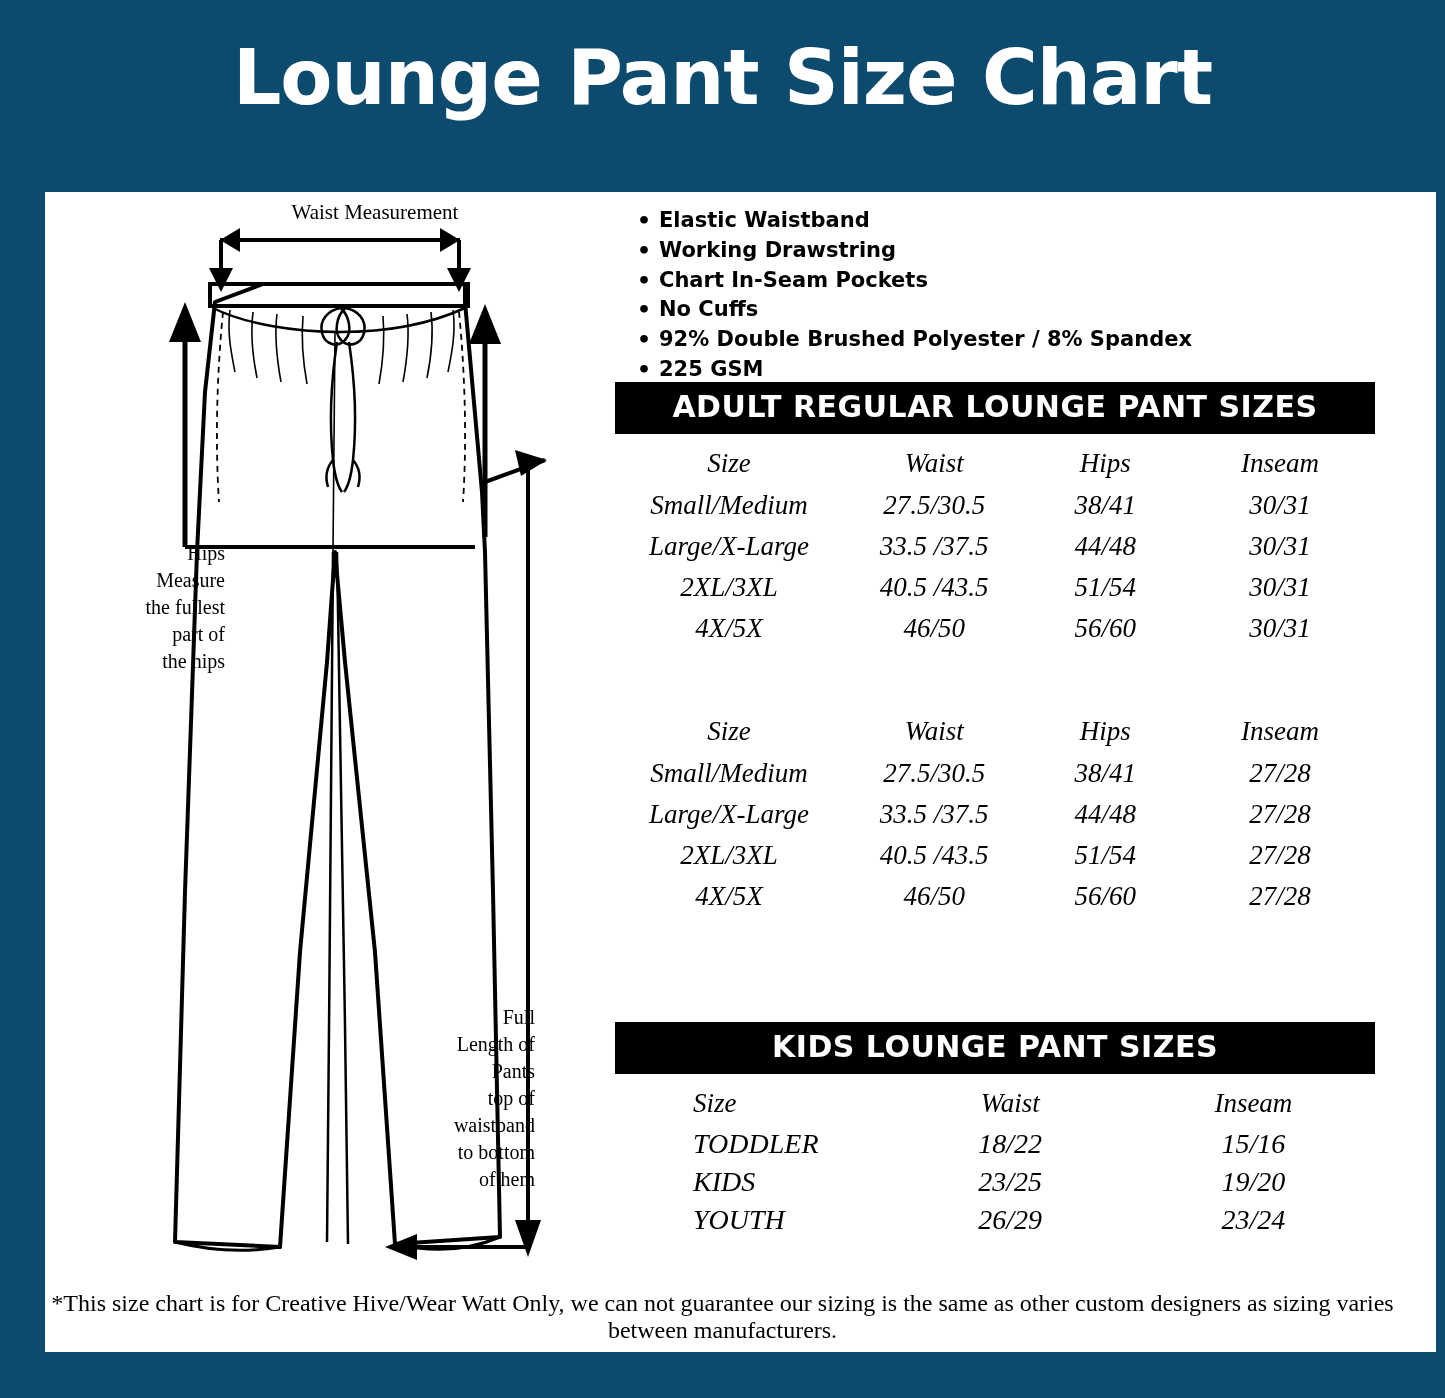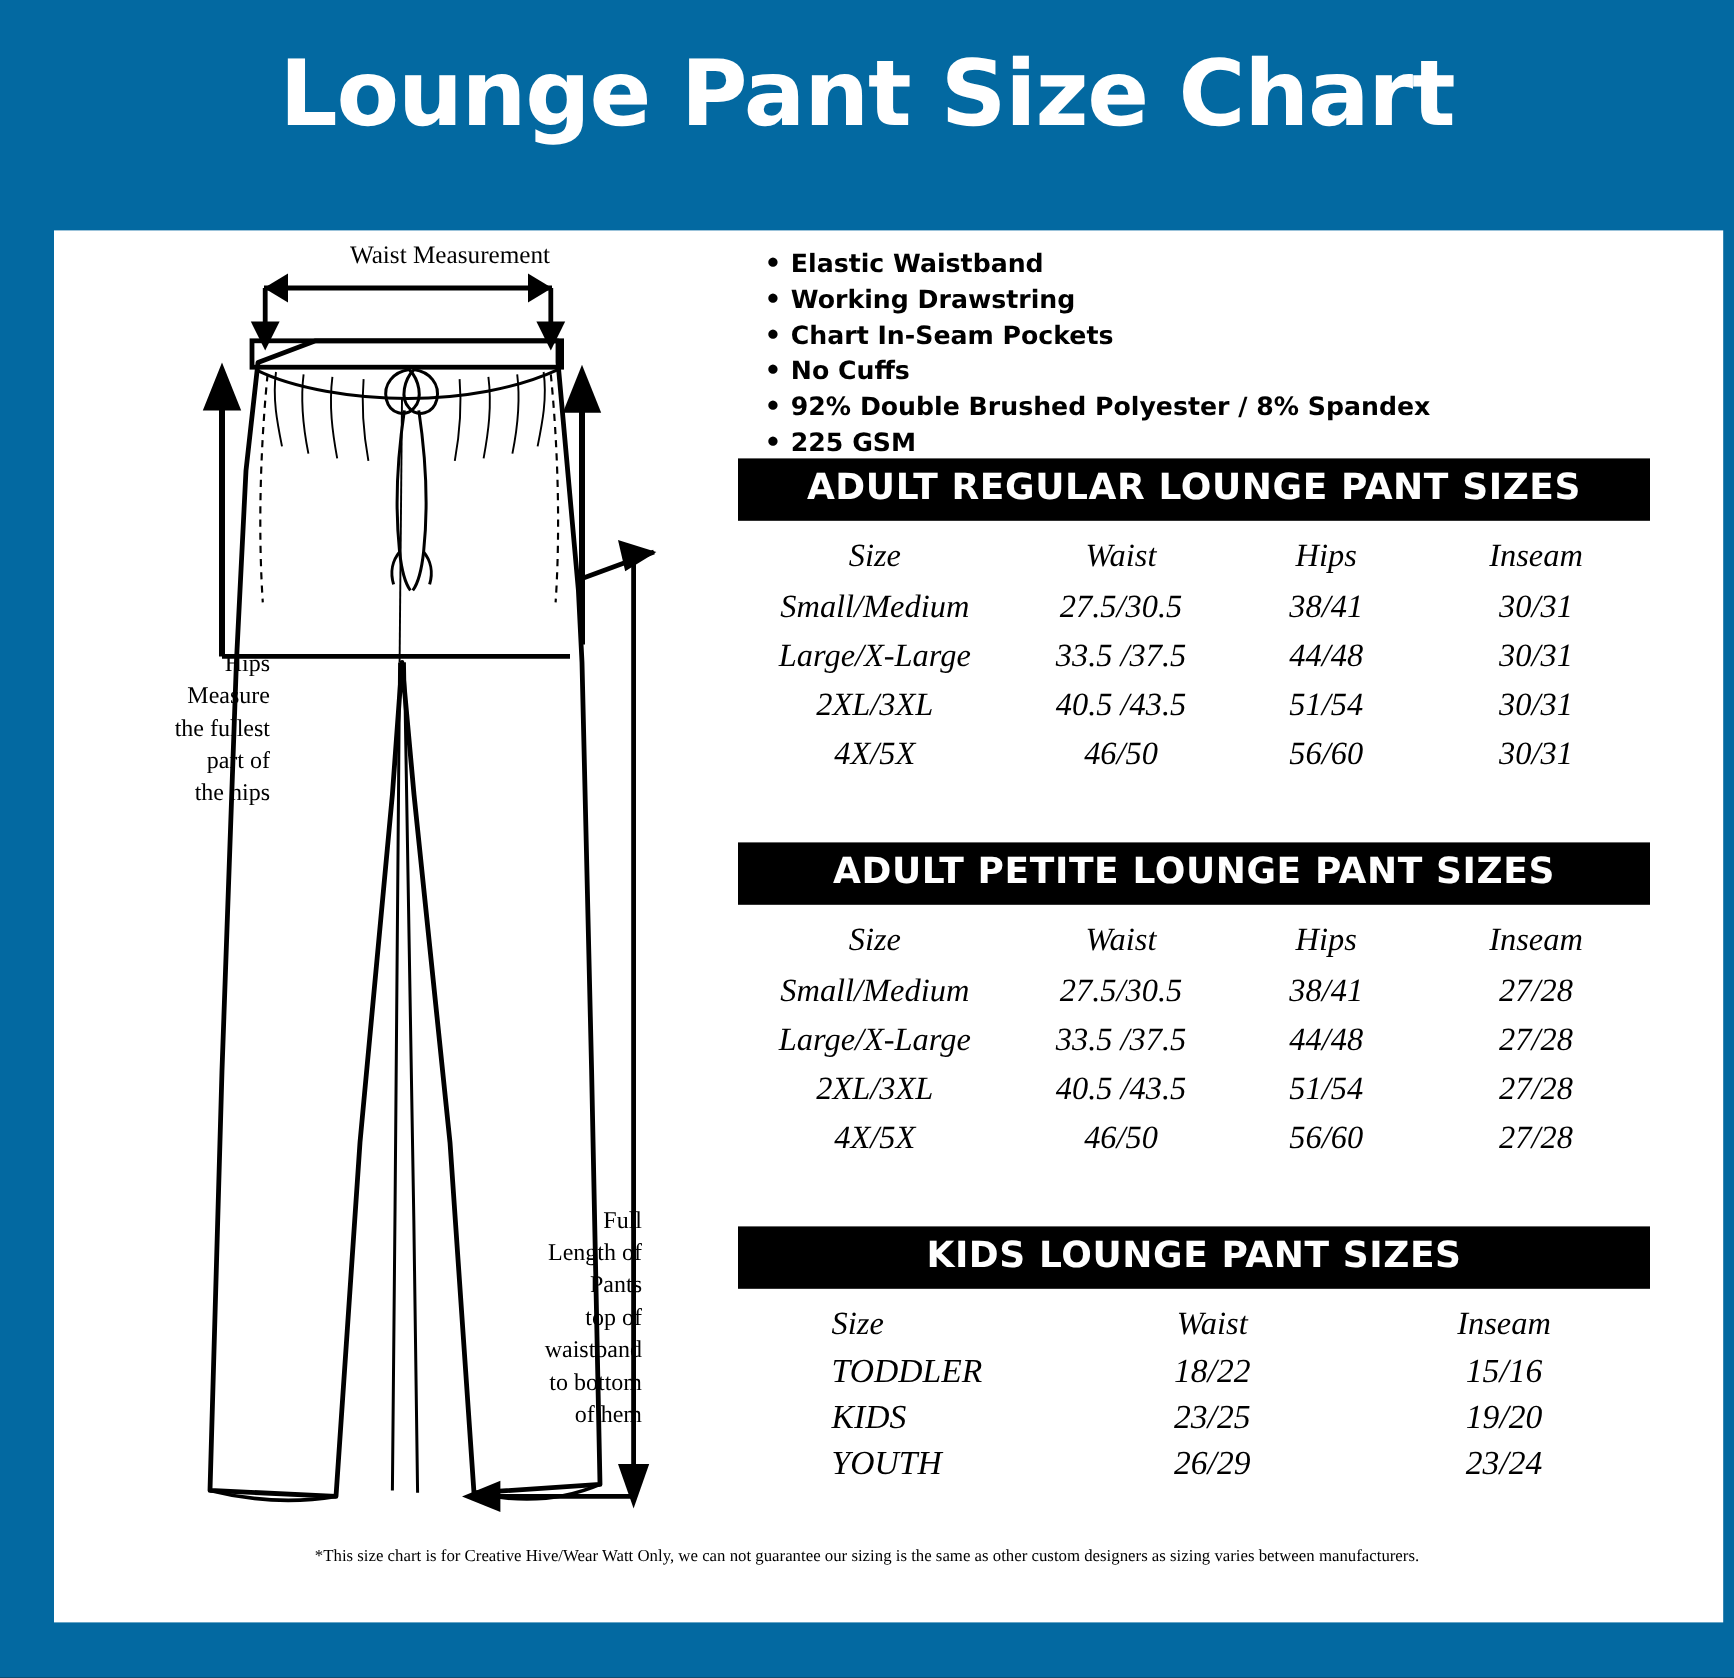--- a/index.html
+++ b/index.html
@@ -10,21 +10,21 @@
   body {
     width: 1445px;
     height: 1398px;
     font-family: "Liberation Sans", sans-serif;
     overflow: hidden;
   }
   .page {
     position: relative;
     width: 1445px;
     height: 1398px;
-    background: #0369a1;
+    background: #0c4a6e;
     box-sizing: border-box;
   }
   .chart-title {
     position: absolute;
     top: 40px;
     left: 0;
     width: 1445px;
     text-align: center;
     color: #ffffff;
     font-family: "DejaVu Sans", sans-serif;
@@ -172,21 +172,21 @@
 
   .kids-tbl td { font-size: 28px; padding: 3px 0; margin-top: 47px; }
 
   .footnote {
     position: absolute;
     left: 0;
     top: 1098px;
     width: 1355px;
     text-align: center;
     font-family: "Liberation Serif", serif;
-    font-size: 14px;
+    font-size: 24px;
     color: #000;
   }
 </style>
 </head>
 <body>
 
 <div class="page">
 
   <div class="chart-title">Lounge Pant Size Chart</div>
 
@@ -313,21 +313,20 @@
                 <td class="first">4X/5X</td>
                 <td>46/50</td>
                 <td>56/60</td>
                 <td>30/31</td>
               </tr>
             </tbody>
         </table>
       </div>
 
       <div class="section sec-petite">
-        <div class="sec-head">ADULT PETITE LOUNGE PANT SIZES</div>
         <table class="tbl c4">
           <thead>
             <tr>
               <th class="col-size">Size</th>
               <th class="col-waist">Waist</th>
               <th class="col-hips">Hips</th>
               <th class="col-inseam">Inseam</th>
             </tr>
           </thead>
           <tbody>

